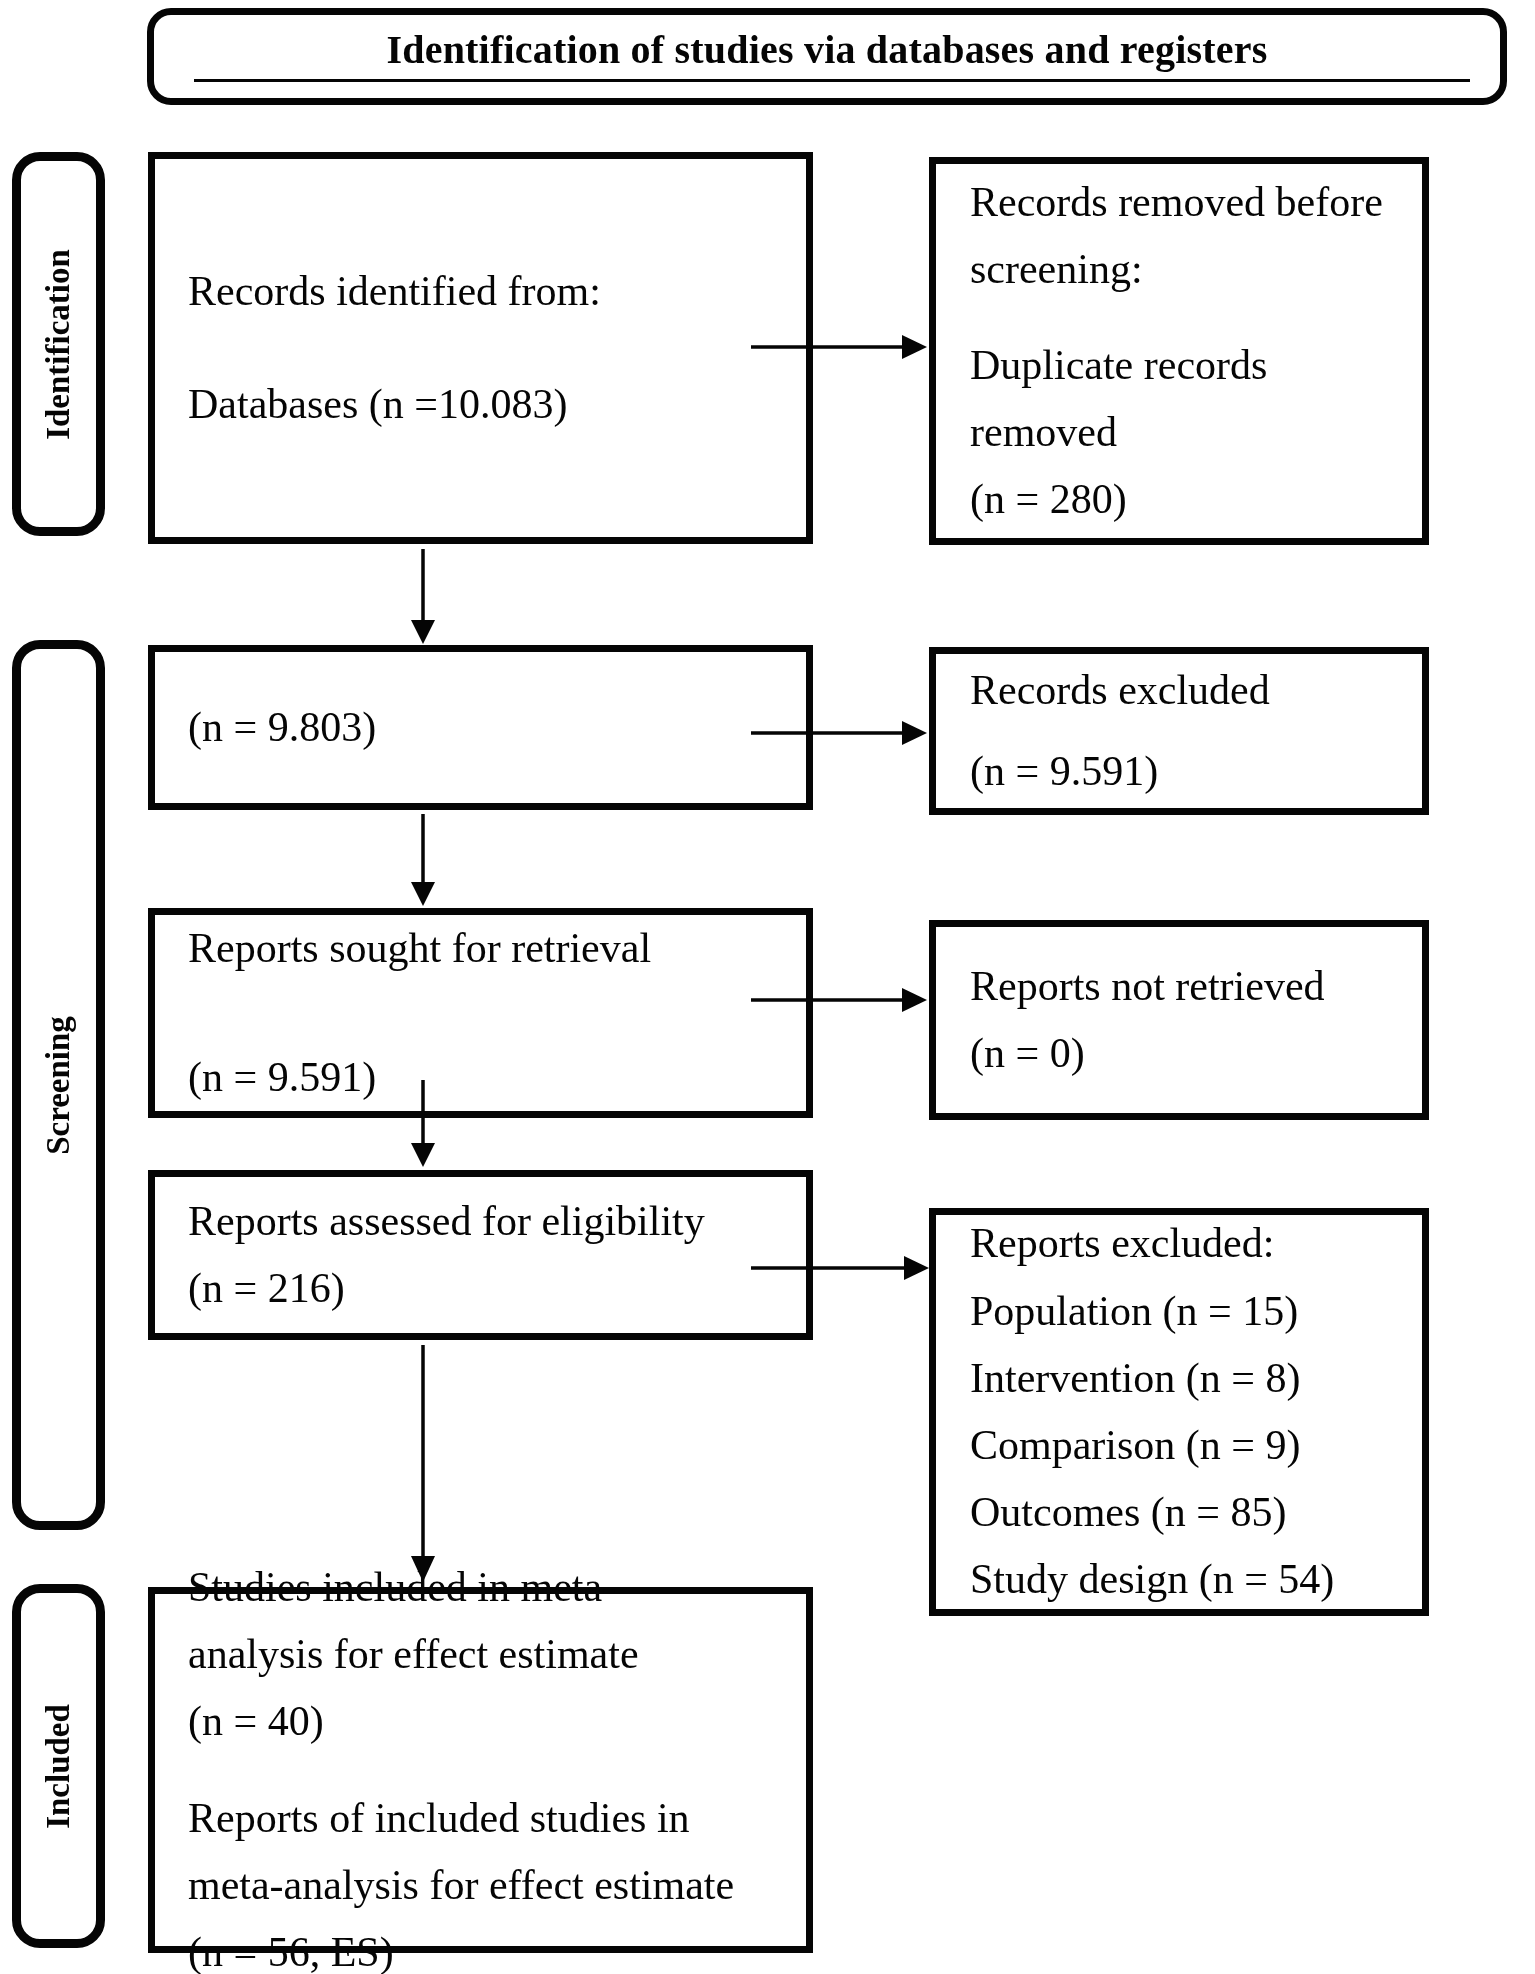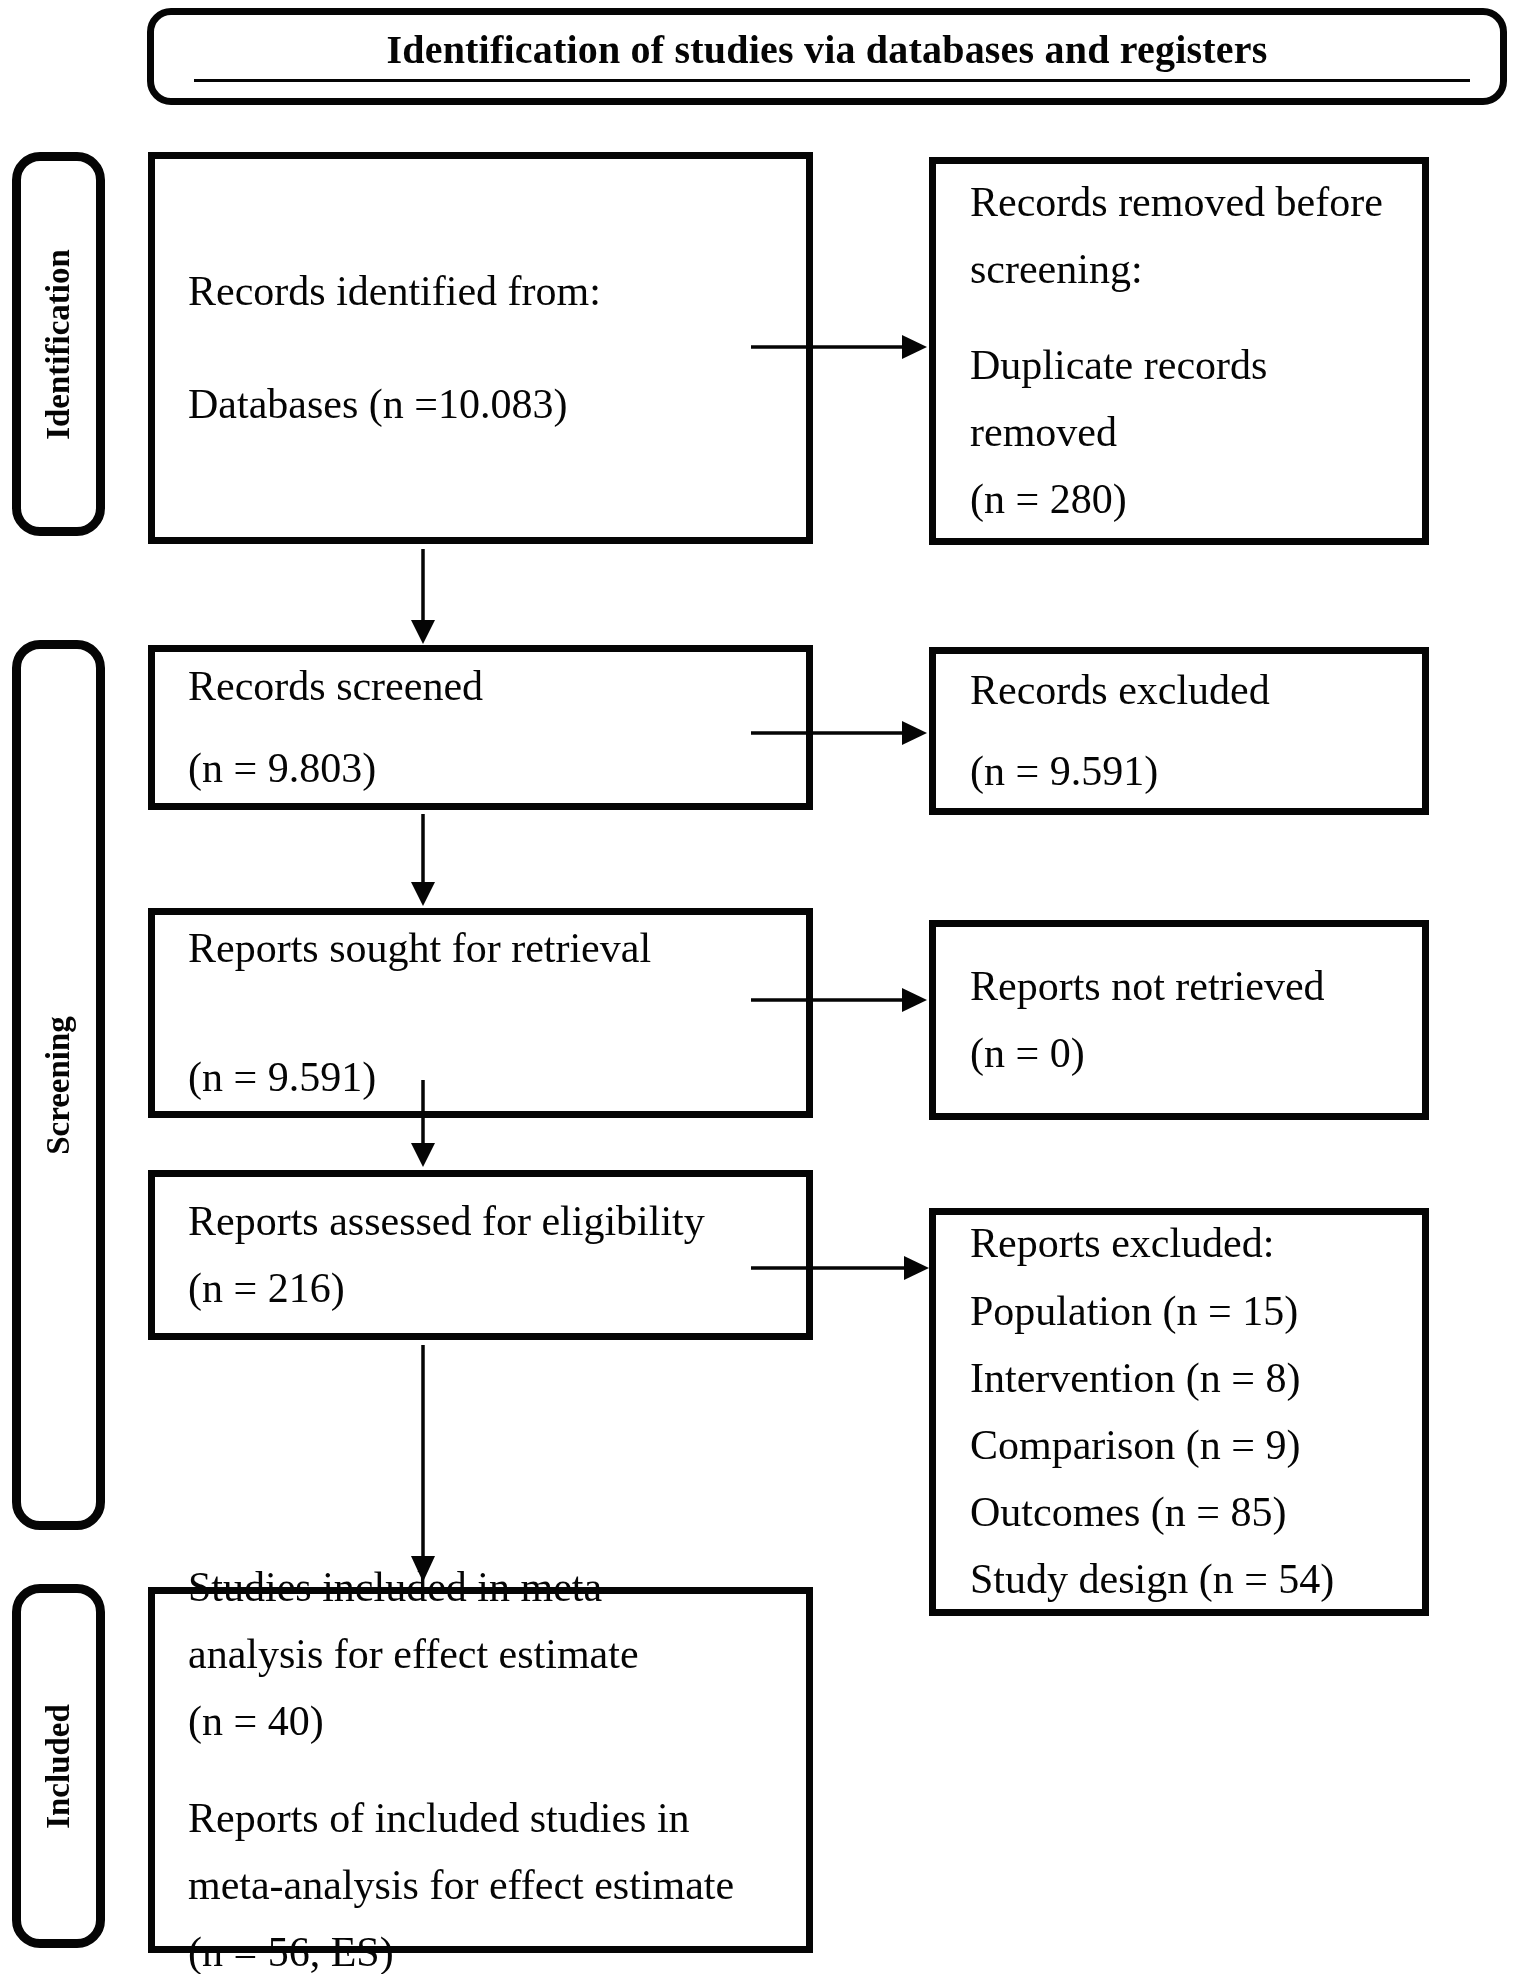--- a/index.html
+++ b/index.html
@@ -113,21 +113,20 @@
   <div class="stage-box" id="stage-included">
     <span class="stage-label">Included</span>
   </div>
 
   <div class="flow-box col-left gap-lg" id="box-records-identified">
     <div class="para">Records identified from:</div>
     <div class="para">Databases (n =10.083)</div>
   </div>
 
   <div class="flow-box col-left gap-sm" id="box-records-screened">
-    <div class="para">Records screened</div>
     <div class="para">(n = 9.803)</div>
   </div>
 
   <div class="flow-box col-left gap-lg" id="box-reports-sought">
     <div class="para">Reports sought for retrieval</div>
     <div class="para">(n = 9.591)</div>
   </div>
 
   <div class="flow-box col-left" id="box-reports-assessed">
     <div class="para">Reports assessed for eligibility

